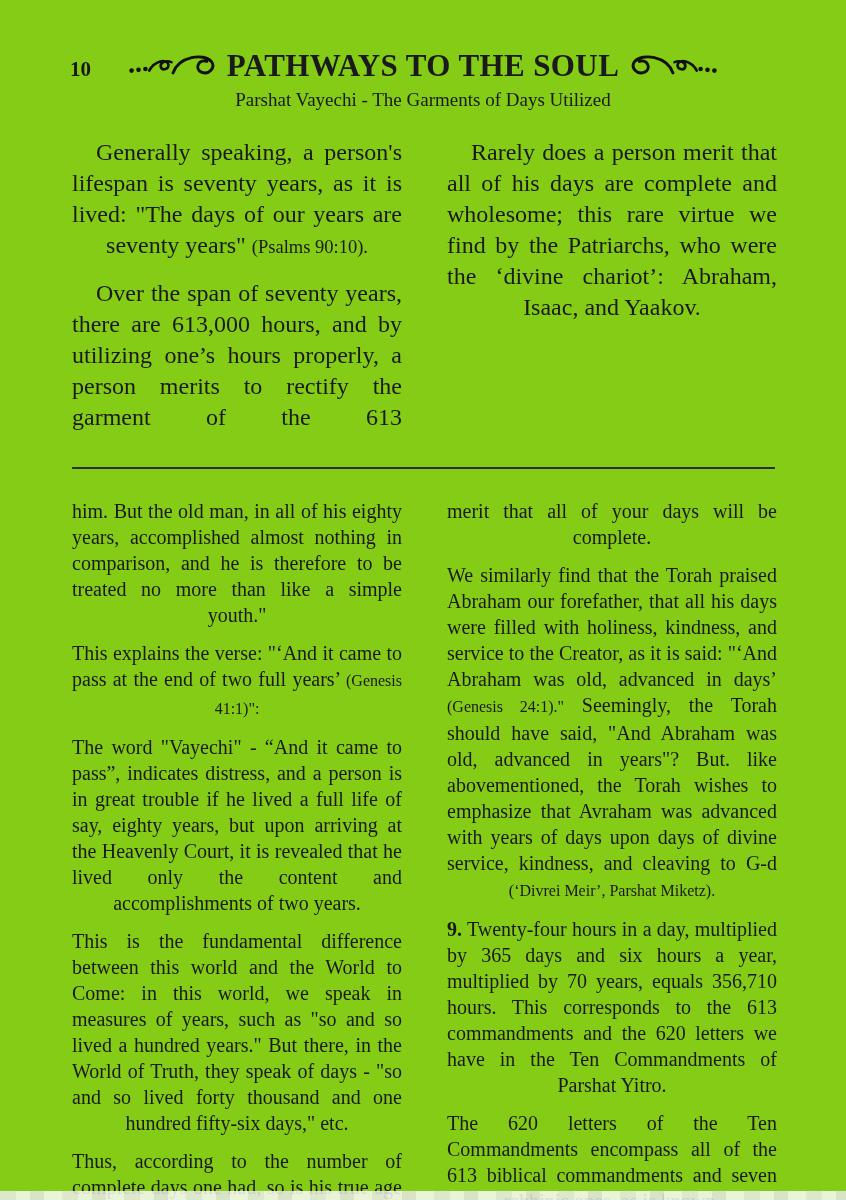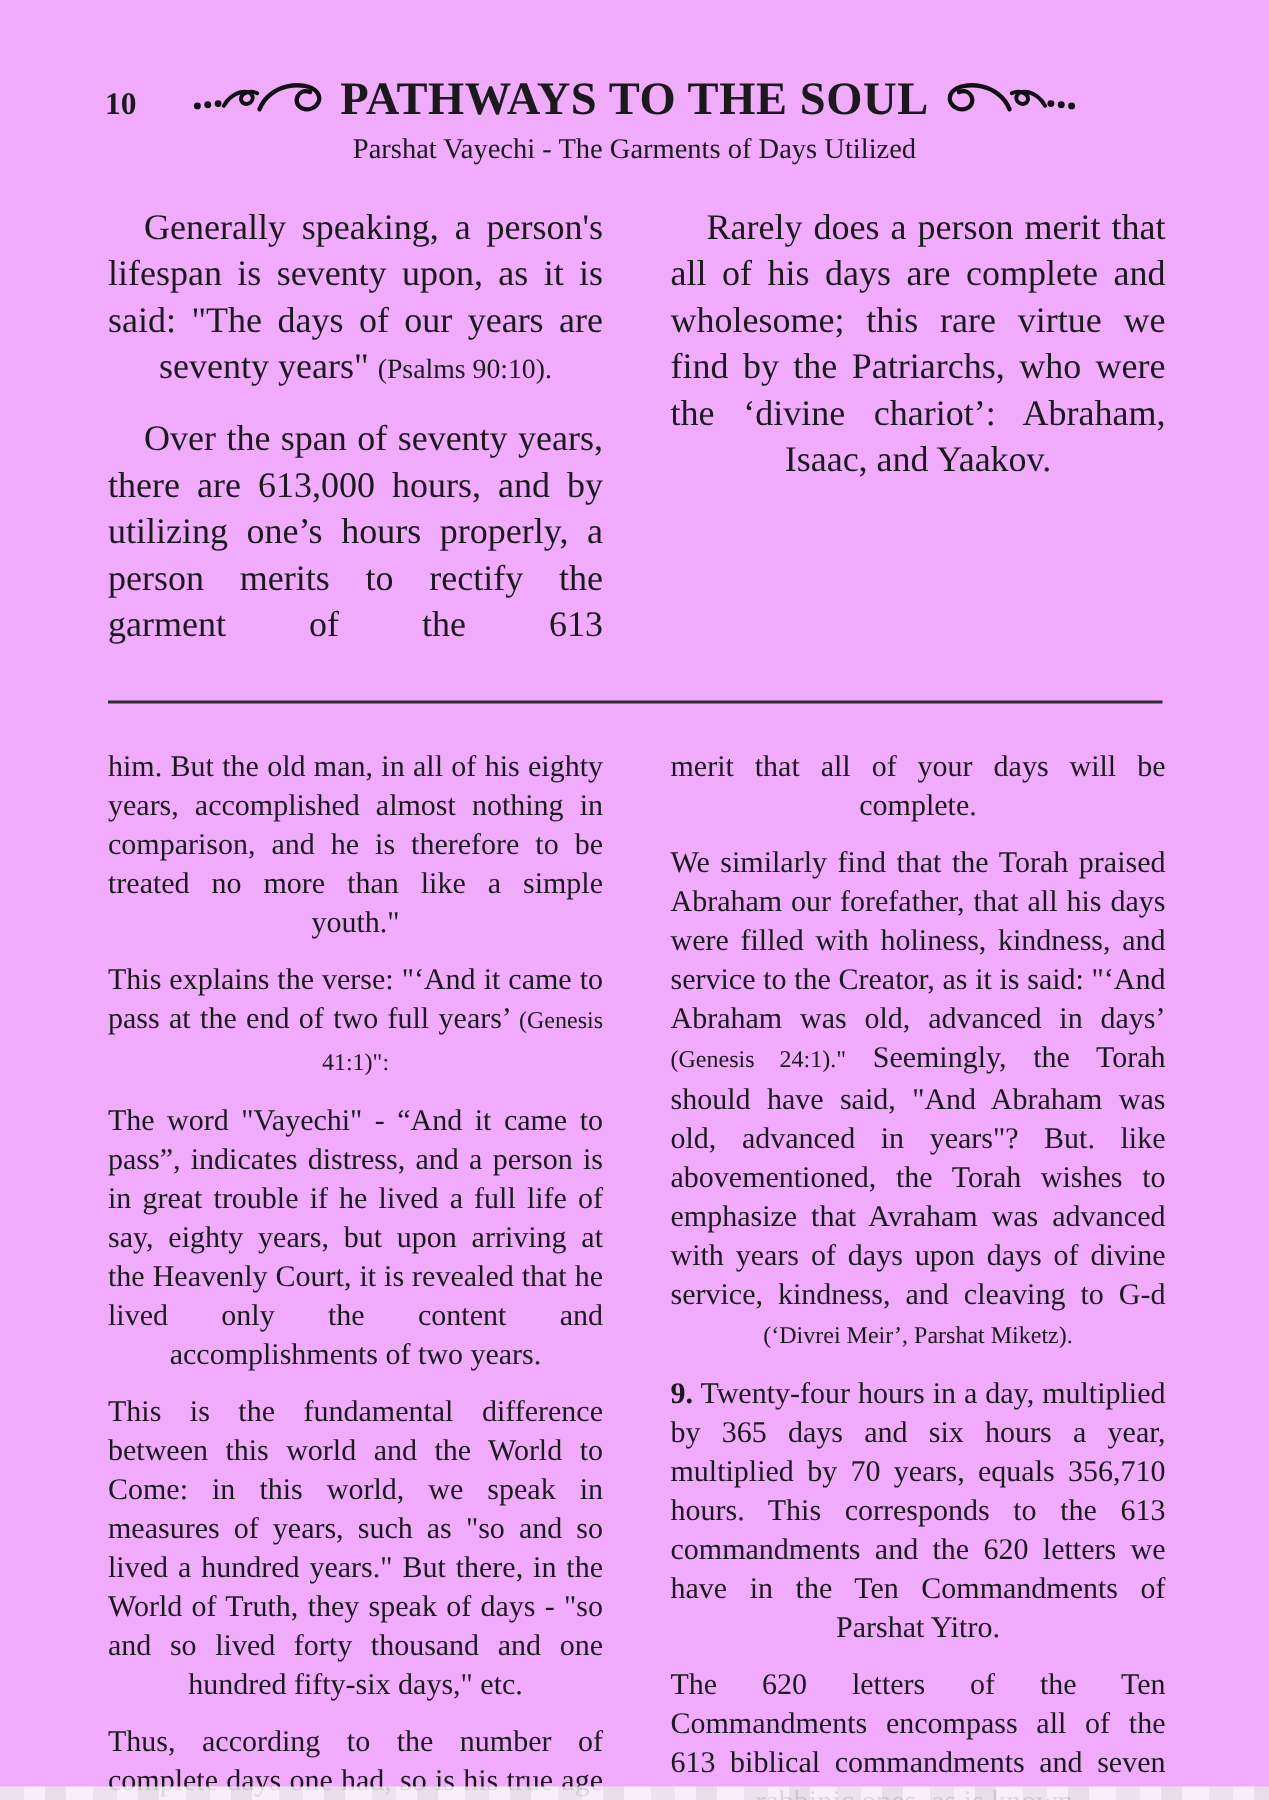--- a/index.html
+++ b/index.html
@@ -1,18 +1,18 @@
 <!DOCTYPE html>
 <html><head>
 <meta charset="utf-8">
 <style>
   html,body { margin:0; padding:0; background:#e9e9e9; }
   .page {
     position:relative; width:846px; height:1200px; margin:0 auto;
-    background:#f0abfc; color:#1a1a1a; overflow:hidden;
+    background:#84cc16; color:#1a1a1a; overflow:hidden;
     font-family:"Liberation Serif", serif;
   }
   
   .page-num {
     position:absolute; left:70px; top:57px;
     font-size:21px; font-weight:bold;
   }
   .header { padding-top:48px; }
   .title-row {
     display:flex; align-items:center; justify-content:center; gap:8px;
@@ -94,21 +94,21 @@
         <circle cx="24" cy="23" r="3" fill="#111"></circle>
         <path d="M29 25 C36 12, 52 9, 54 17 C55 23, 46 26, 44 20 C43 14, 51 11, 58 14" stroke="#111" stroke-width="3.4" stroke-linecap="round"></path>
         <path d="M60 28 C68 6, 100 2, 110 13 C116 21, 107 31, 97 27 C88 23, 93 9, 104 13" stroke="#111" stroke-width="3.8" stroke-linecap="round"></path>
       </svg>
     </div>
     <div class="subtitle">Parshat Vayechi - The Garments of Days Utilized</div>
   </header>
 
   <section class="top-section two-col">
     <div class="col">
-      <p class="indent"><span>Generally speaking, a person's lifespan is seventy upon, as it is said: "The days of our years are seventy years" </span><span class="cite">(Psalms 90:10).</span></p>
+      <p class="indent"><span>Generally speaking, a person's lifespan is seventy years, as it is lived: "The days of our years are seventy years" </span><span class="cite">(Psalms 90:10).</span></p>
       <p class="indent cont">Over the span of seventy years, there are 613,000 hours, and by utilizing one’s hours properly, a person merits to rectify the garment of the 613</p>
     </div>
     <div class="col">
       <p class="indent">Rarely does a person merit that all of his days are complete and wholesome; this rare virtue we find by the Patriarchs, who were the ‘divine chariot’: Abraham, Isaac, and Yaakov.</p>
     </div>
   </section>
 
   <div class="divider">
     <span class="rule"></span>
   </div>

